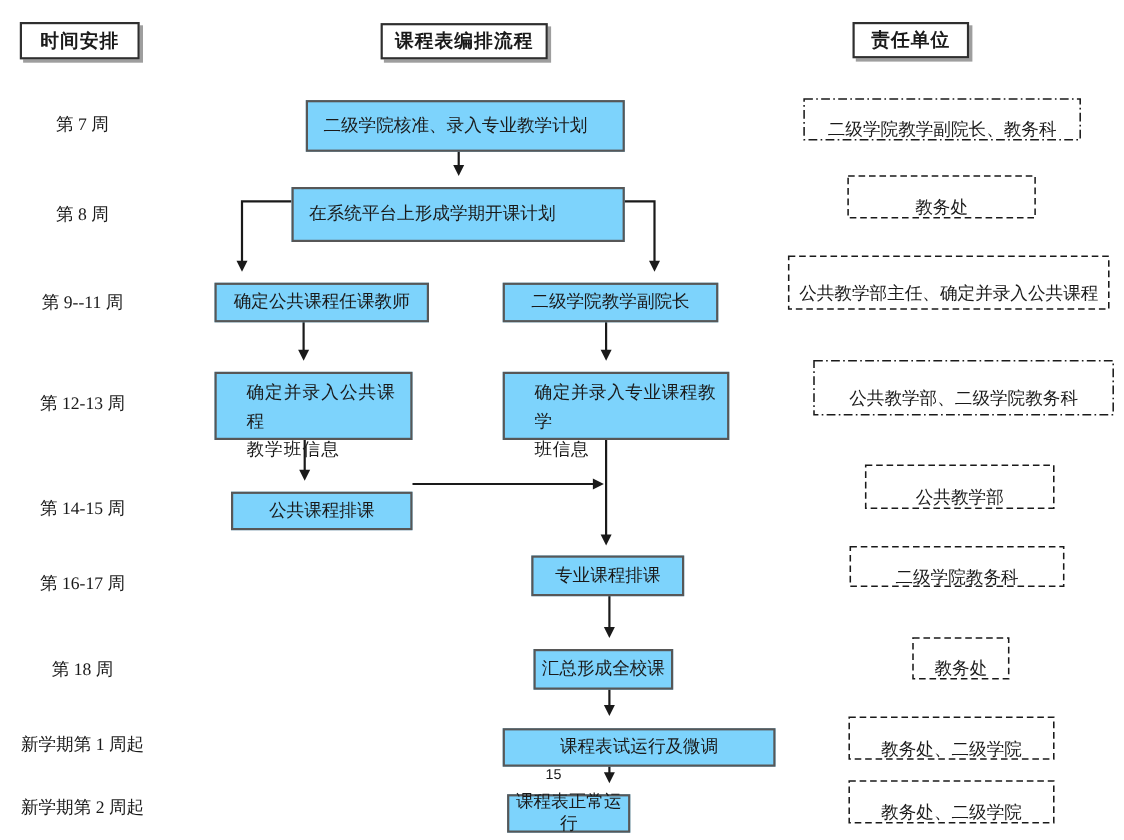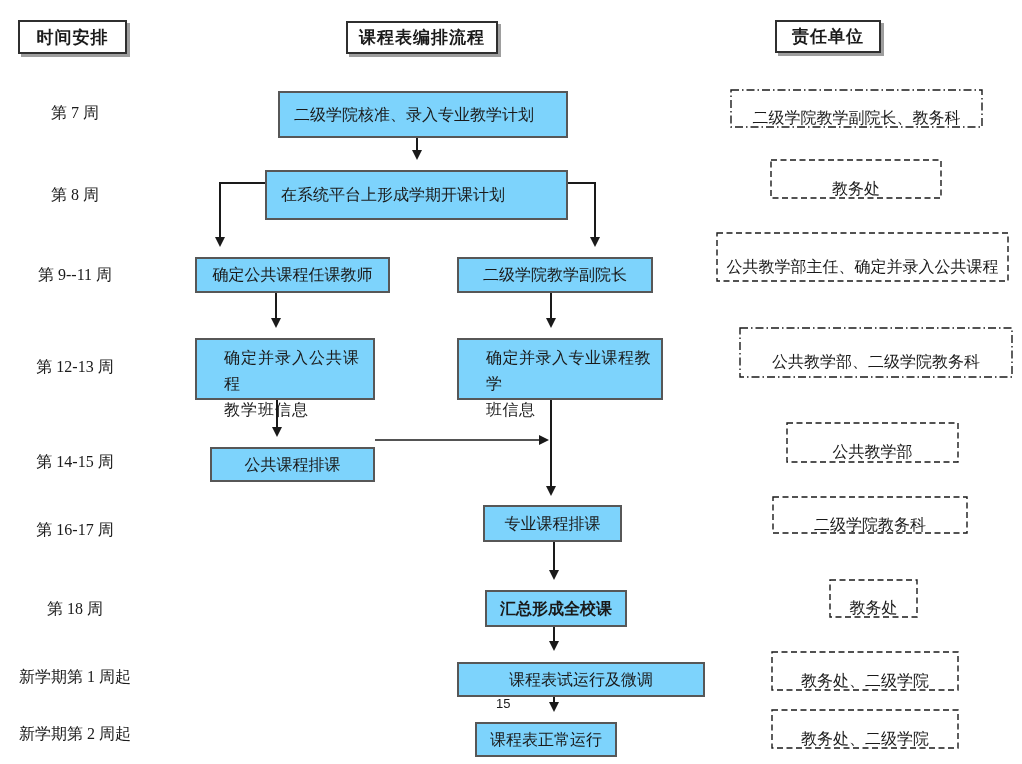--- a/index.html
+++ b/index.html
@@ -148,23 +148,23 @@
   <div class="abs flow-box left-text" style="left:278px;top:81px;width:290px;height:47px;">二级学院核准、录入专业教学计划</div>
   <div class="abs flow-box left-text" style="left:265px;top:160px;width:303px;height:50px;">在系统平台上形成学期开课计划</div>
   <div class="abs flow-box" style="left:195px;top:247px;width:195px;height:36px;">确定公共课程任课教师</div>
   <div class="abs flow-box" style="left:457px;top:247px;width:196px;height:36px;">二级学院教学副院长</div>
   <div class="abs flow-box two-line" style="left:195px;top:328px;width:180px;height:62px;">确定并录入公共课程
 教学班信息</div>
   <div class="abs flow-box two-line" style="left:457px;top:328px;width:206px;height:62px;letter-spacing:0.5px;">确定并录入专业课程教学
 班信息</div>
   <div class="abs flow-box" style="left:210px;top:437px;width:165px;height:35px;">公共课程排课</div>
   <div class="abs flow-box" style="left:483px;top:495px;width:139px;height:37px;">专业课程排课</div>
-  <div class="abs flow-box" style="left:485px;top:580px;width:142px;height:37px;font-weight:bold;">汇总形成全校课</div>
+  <div class="abs flow-box" style="left:485px;top:580px;width:127px;height:37px;">汇总形成全校课</div>
   <div class="abs flow-box" style="left:457px;top:652px;width:248px;height:35px;">课程表试运行及微调</div>
-  <div class="abs flow-box" style="left:475px;top:712px;width:142px;height:35px;">课程表正常运行</div>
+  <div class="abs flow-box" style="left:461px;top:712px;width:112px;height:35px;">课程表正常运行</div>
 
   <div class="abs unit-label" style="left:731px;top:90px;width:251px;height:37px;text-align:center;">二级学院教学副院长、教务科</div>
   <div class="abs unit-label" style="left:771px;top:160px;width:170px;height:38px;">教务处</div>
   <div class="abs unit-label" style="left:717px;top:233px;width:291px;height:48px;">公共教学部主任、确定并录入公共课程</div>
   <div class="abs unit-label" style="left:740px;top:328px;width:272px;height:49px;">公共教学部、二级学院教务科</div>
   <div class="abs unit-label" style="left:787px;top:423px;width:171px;height:39px;">公共教学部</div>
   <div class="abs unit-label" style="left:773px;top:497px;width:194px;height:36px;">二级学院教务科</div>
   <div class="abs unit-label" style="left:830px;top:580px;width:87px;height:37px;">教务处</div>
   <div class="abs unit-label" style="left:772px;top:652px;width:186px;height:38px;">教务处、二级学院</div>
   <div class="abs unit-label" style="left:772px;top:710px;width:186px;height:38px;">教务处、二级学院</div>

